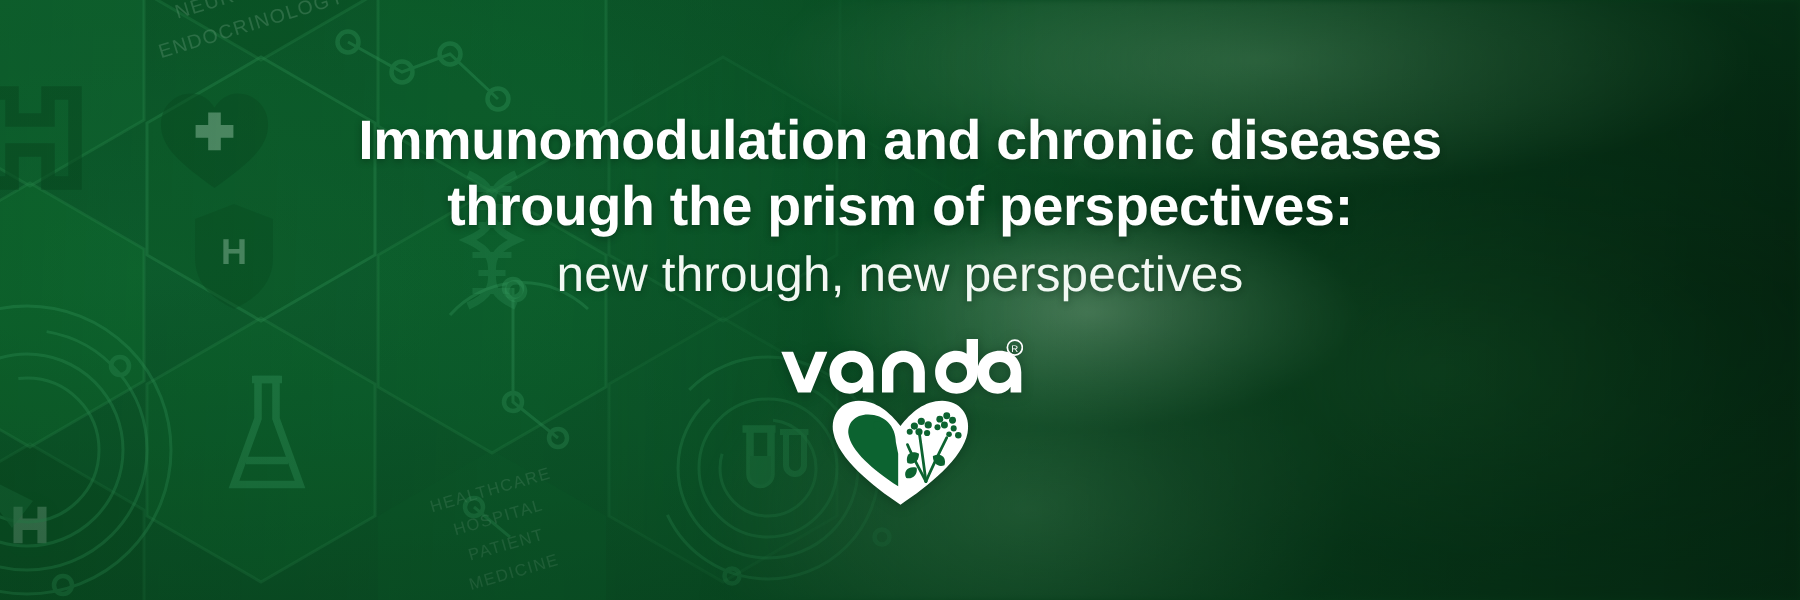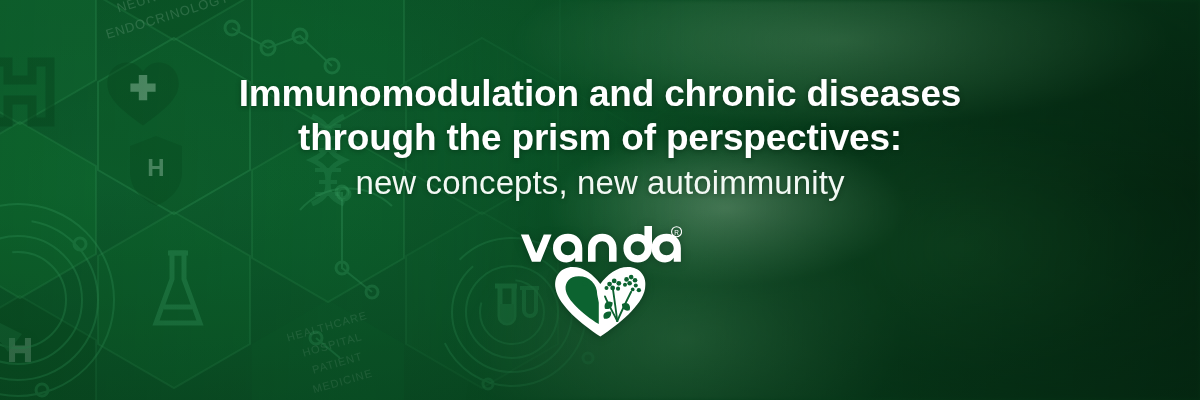--- a/index.html
+++ b/index.html
@@ -277,21 +277,21 @@
   </div>
 
   <div class="layer bg-tint"></div>
   <div class="layer bg-green-wash"></div>
 
   <div class="content">
 
     <div class="title-block">
       <div class="title-line">Immunomodulation and chronic diseases</div>
       <div class="title-line">through the prism of perspectives:</div>
-      <div class="subtitle-line">new concepts, new autoimmunity</div>
+      <div class="subtitle-line">new through, new perspectives</div>
     </div>
 
     <div class="logo">
 
       <svg class="wordmark" viewBox="0 0 230 56" xmlns="http://www.w3.org/2000/svg">
         <g fill="#ffffff">
 
           <path d="M4 12 h11 l10.5 26 L36 12 h11 L31.5 50 h-12 Z"></path>
 
           <path d="M70 11 c11.8 0 20 8.4 20 20 v19 h-10 v-5.4 c-2.6 4.1 -6.8 6.4 -12 6.4

